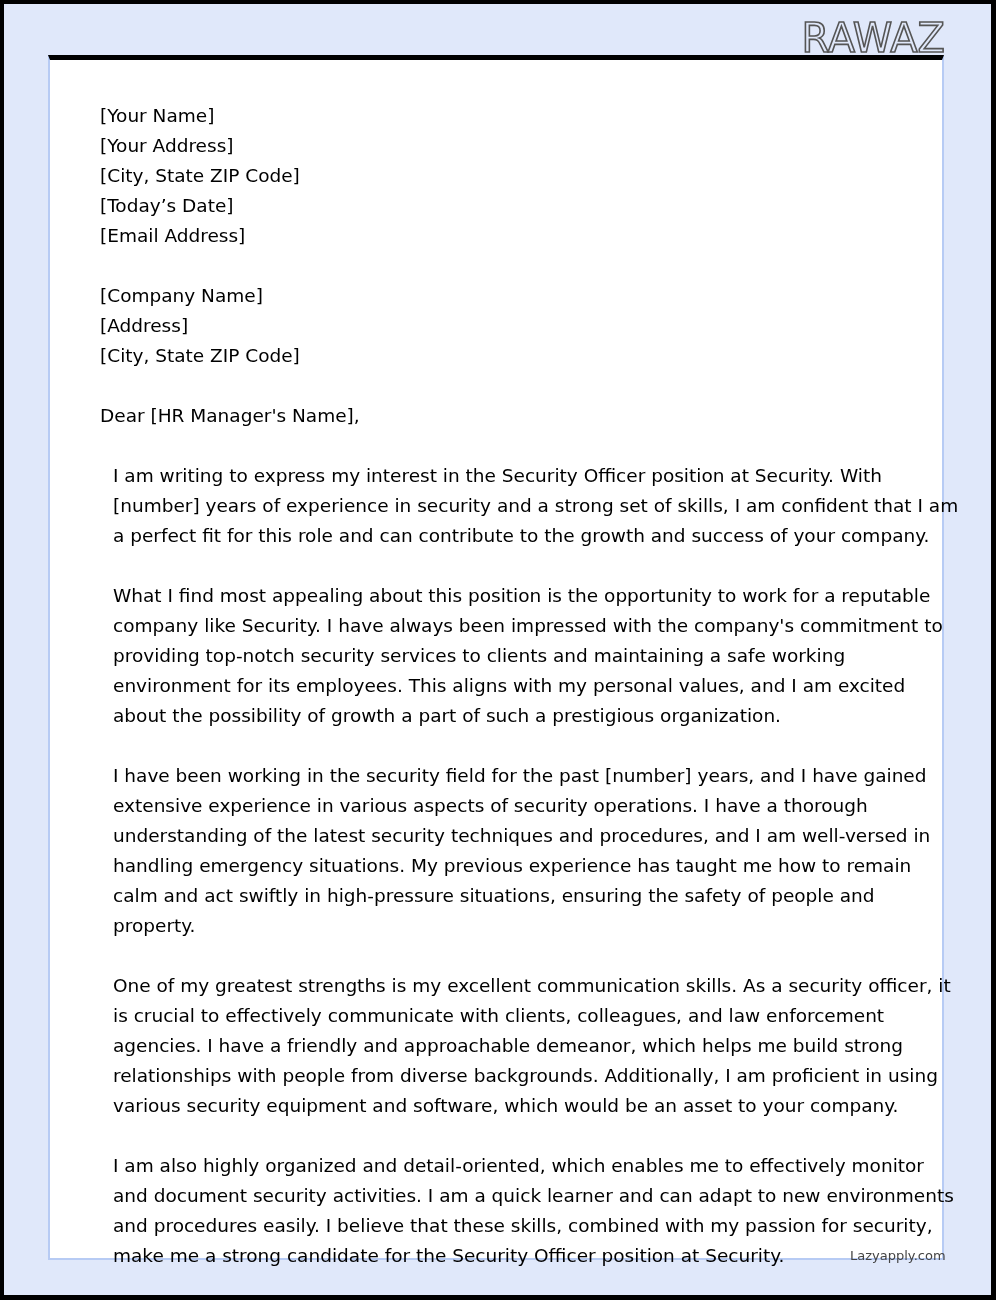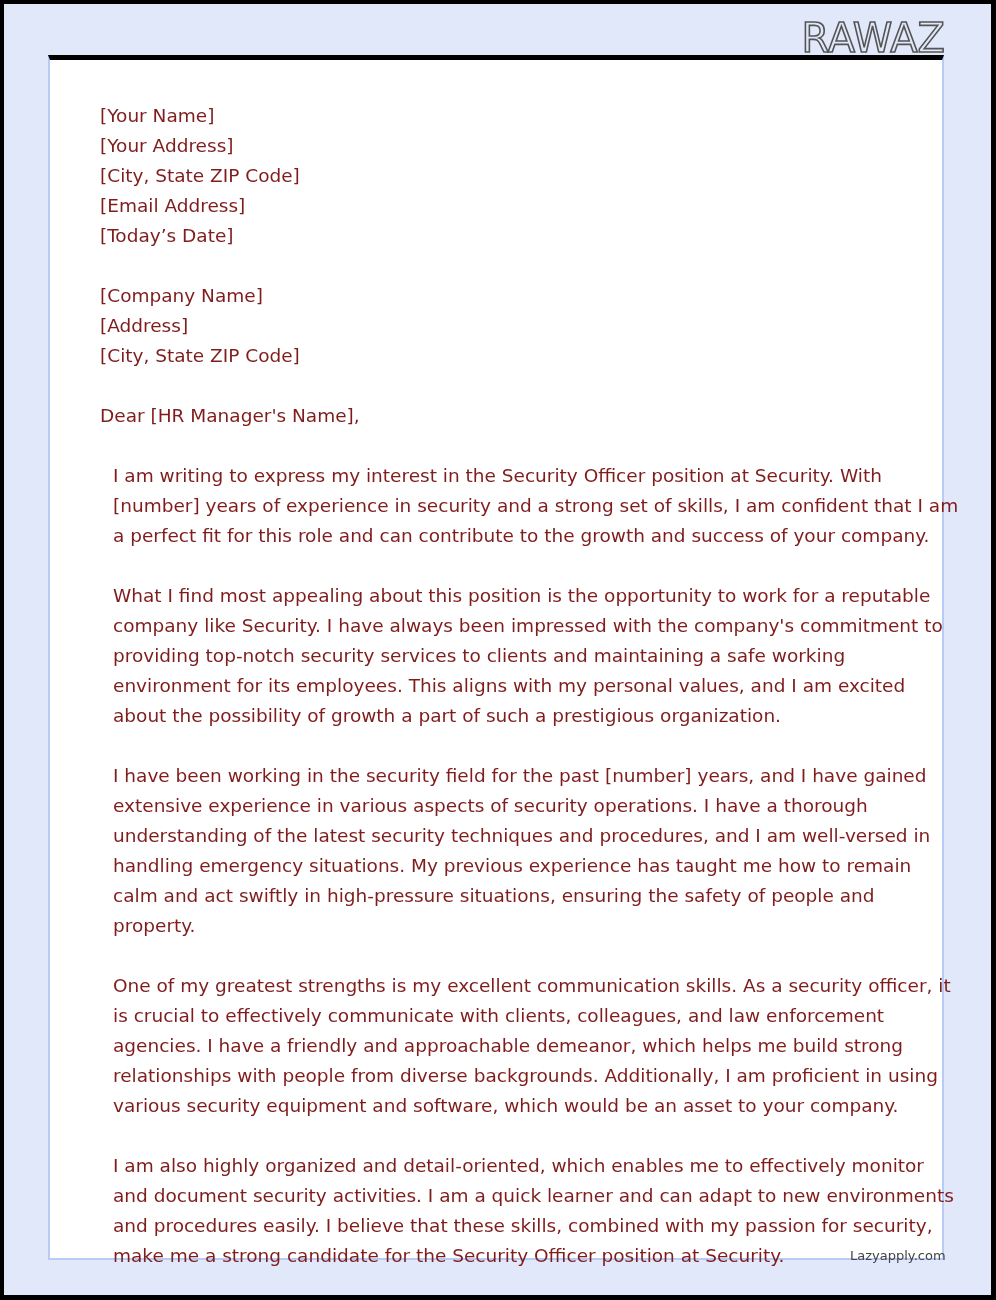--- a/index.html
+++ b/index.html
@@ -23,21 +23,21 @@
   }
   .page {
     position: absolute; left: 44px; top: 51px; width: 896px; height: 1205px;
     background: #fff;
     border-left: 2px solid #b7cbf4; border-right: 2px solid #b7cbf4; border-bottom: 2px solid #b7cbf4;
     border-top: 5px solid #000;
     box-sizing: border-box;
   }
   .content {
     position: absolute; left: 96px; top: 97px; width: 800px;
-    font-size: 18.5px; line-height: 30px; color: #7f1d1d;
+    font-size: 18.5px; line-height: 30px; color: #000000;
     z-index: 2;
   }
   .content .line { display: block; white-space: nowrap; }
   .content .gap { display: block; height: 30px; }
   .para { display: block; margin-left: 13px; }
   .para + .para { margin-top: 30px; }
   .block { display: block; }
   .watermark {
     position: absolute; left: 846px; top: 1244px;
     font-size: 13px; line-height: 16px; color: #444; z-index: 3; text-align: center;
@@ -48,22 +48,22 @@
 
 <div class="frame">
   <div class="brand">RAWAZ</div>
   <div class="page"></div>
 
   <div class="content">
     <div class="block">
       <span class="line">[Your Name]</span>
       <span class="line">[Your Address]</span>
       <span class="line">[City, State ZIP Code]</span>
+      <span class="line">[Today’s Date]</span>
       <span class="line">[Email Address]</span>
-      <span class="line">[Today’s Date]</span>
     </div>
     <span class="gap"></span>
     <div class="block">
       <span class="line">[Company Name]</span>
       <span class="line">[Address]</span>
       <span class="line">[City, State ZIP Code]</span>
     </div>
     <span class="gap"></span>
     <span class="line">Dear [HR Manager's Name],</span>
     <span class="gap"></span>

